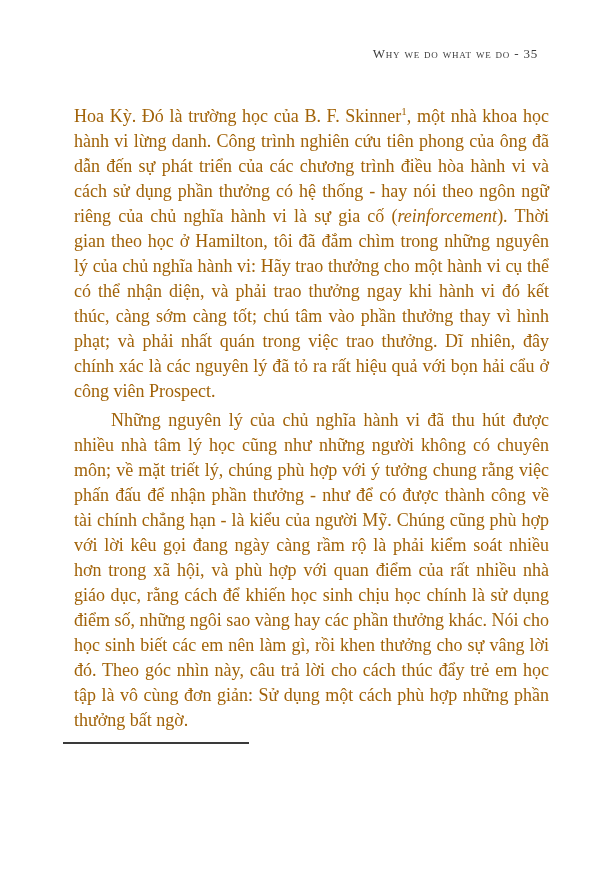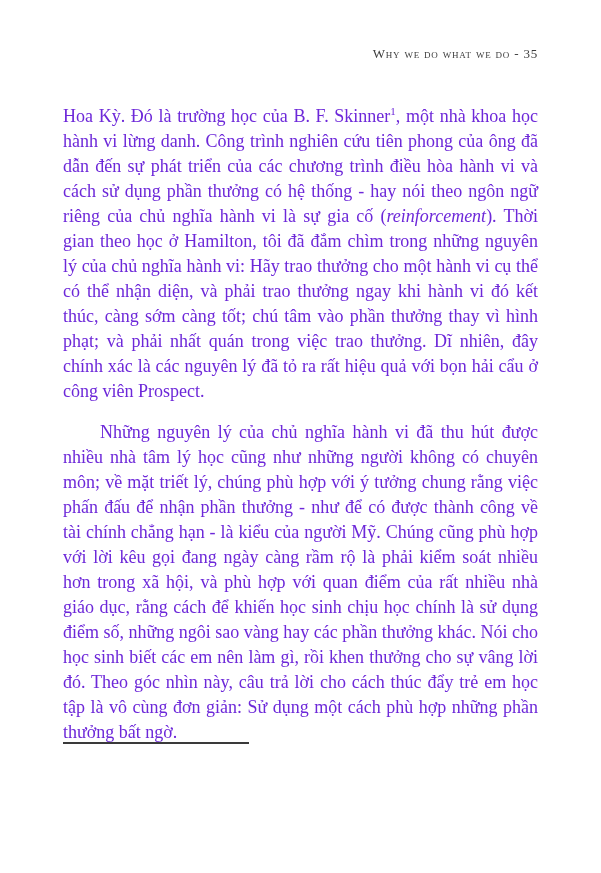--- a/index.html
+++ b/index.html
@@ -22,35 +22,35 @@
     width: 475px;
     text-align: right;
     font-variant: small-caps;
     font-size: 13px;
     letter-spacing: 0.8px;
     color: #3c3c3c;
   }
   .body-text {
     position: absolute;
     top: 104px;
-    left: 63px;
+    left: 74px;
     width: 475px;
     font-size: 18px;
     line-height: 25px;
     text-align: justify;
-    color: #6d28d9;
+    color: #a16207;
   }
   .para {
     margin: 0;
   }
   .para.indent {
     text-indent: 37px;
   }
   .para + .para {
-    margin-top: 16px;
+    margin-top: 4px;
   }
   sup.note-ref {
     font-size: 11px;
     line-height: 0;
     vertical-align: super;
   }
   em.foreign-term {
     font-style: italic;
   }
   .footnote-section {

